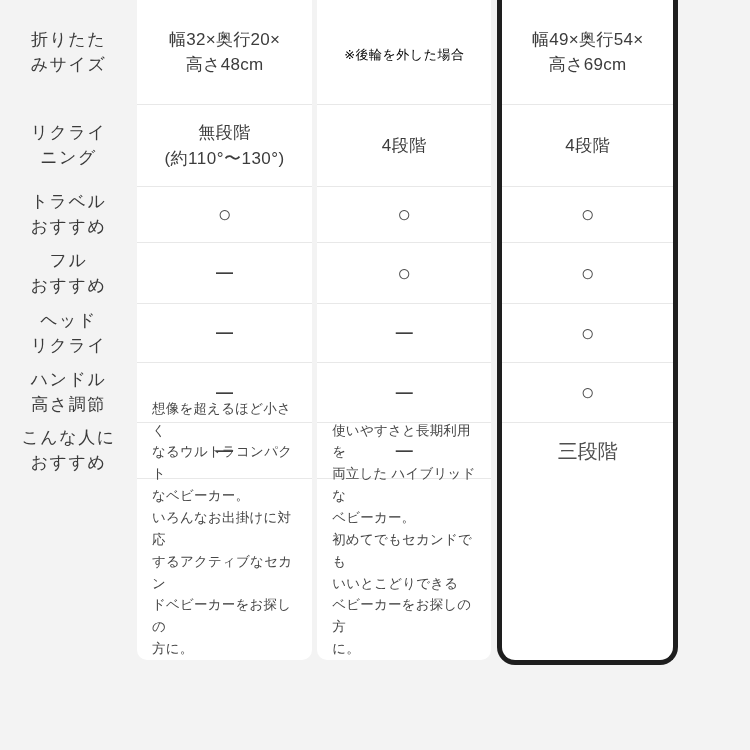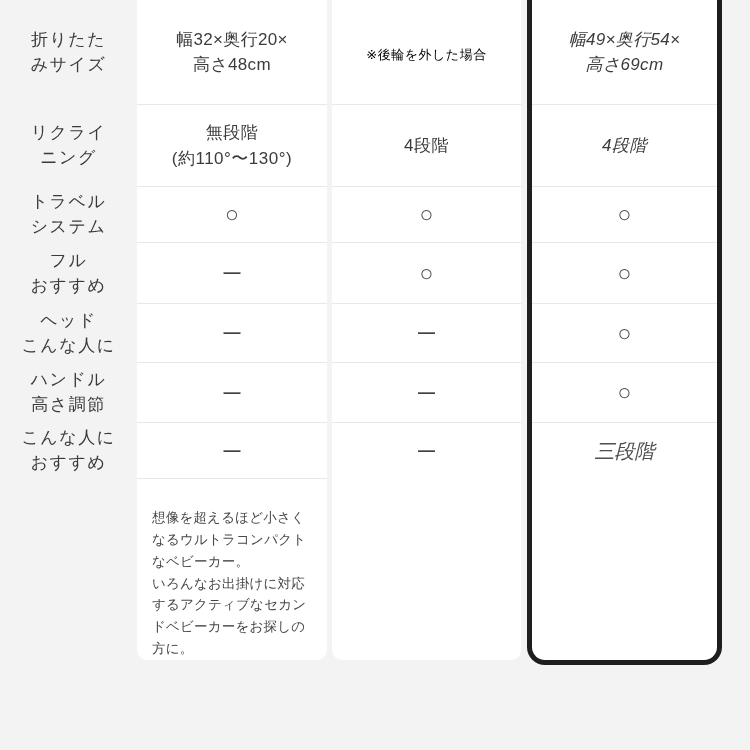--- a/index.html
+++ b/index.html
@@ -8,21 +8,21 @@
   }
   body {
     width: 750px;
     height: 750px;
     background: #f3f3f3;
     font-family: "Liberation Sans", "DejaVu Sans", sans-serif;
     color: #3c3c3c;
     overflow: hidden;
   }
   .page {
-    width: 750px;
+    width: 678px;
     height: 750px;
     position: relative;
   }
   .table {
     display: flex;
     align-items: flex-start;
   }
   
   .labels, .card {
     display: grid;
@@ -56,21 +56,20 @@
   .card.c2 {
     width: 189px;
     border-radius: 0 0 10px 10px;
     margin-right: 6px;
   }
   .card.c3 {
     width: 185px;
     border: 5px solid #1e1e1e;
     border-top: none;
     border-radius: 0 0 18px 18px;
-    font-style: italic;
   }
   .cell {
     display: flex;
     flex-direction: column;
     align-items: center;
     justify-content: center;
     text-align: center;
     border-bottom: 1px solid #e8e8e8;
     box-sizing: border-box;
     white-space: pre-line;
@@ -128,25 +127,25 @@
 
 <div class="page">
   <div class="table">
 
     <div class="labels">
       <div class="lcell">折りたた
 みサイズ</div>
       <div class="lcell">リクライ
 ニング</div>
       <div class="lcell">トラベル
-システム</div>
+おすすめ</div>
       <div class="lcell">フル
 おすすめ</div>
       <div class="lcell">ヘッド
-こんな人に</div>
+リクライ</div>
       <div class="lcell">ハンドル
 高さ調節</div>
       <div class="lcell">こんな人に
 おすすめ</div>
     </div>
 
     <div class="card c1">
       <div class="cell size">
         <span class="main">幅32×奥行20×
 高さ48cm</span>
@@ -197,20 +196,29 @@
       </div>
       <div class="cell mark">
         <span class="dash">—</span>
       </div>
       <div class="cell mark">
         <span class="dash">—</span>
       </div>
       <div class="cell mark">
         <span class="dash">—</span>
       </div>
+      <div class="cell desc">
+        <span>使いやすさと長期利用を
+両立した ハイブリッドな
+ベビーカー。
+初めてでもセカンドでも
+いいとこどりできる
+ベビーカーをお探しの方
+に。</span>
+      </div>
     </div>
 
     <div class="card c3">
       <div class="cell size">
         <span class="main">幅49×奥行54×
 高さ69cm</span>
         
       </div>
       <div class="cell txt">
         <span>4段階</span>

